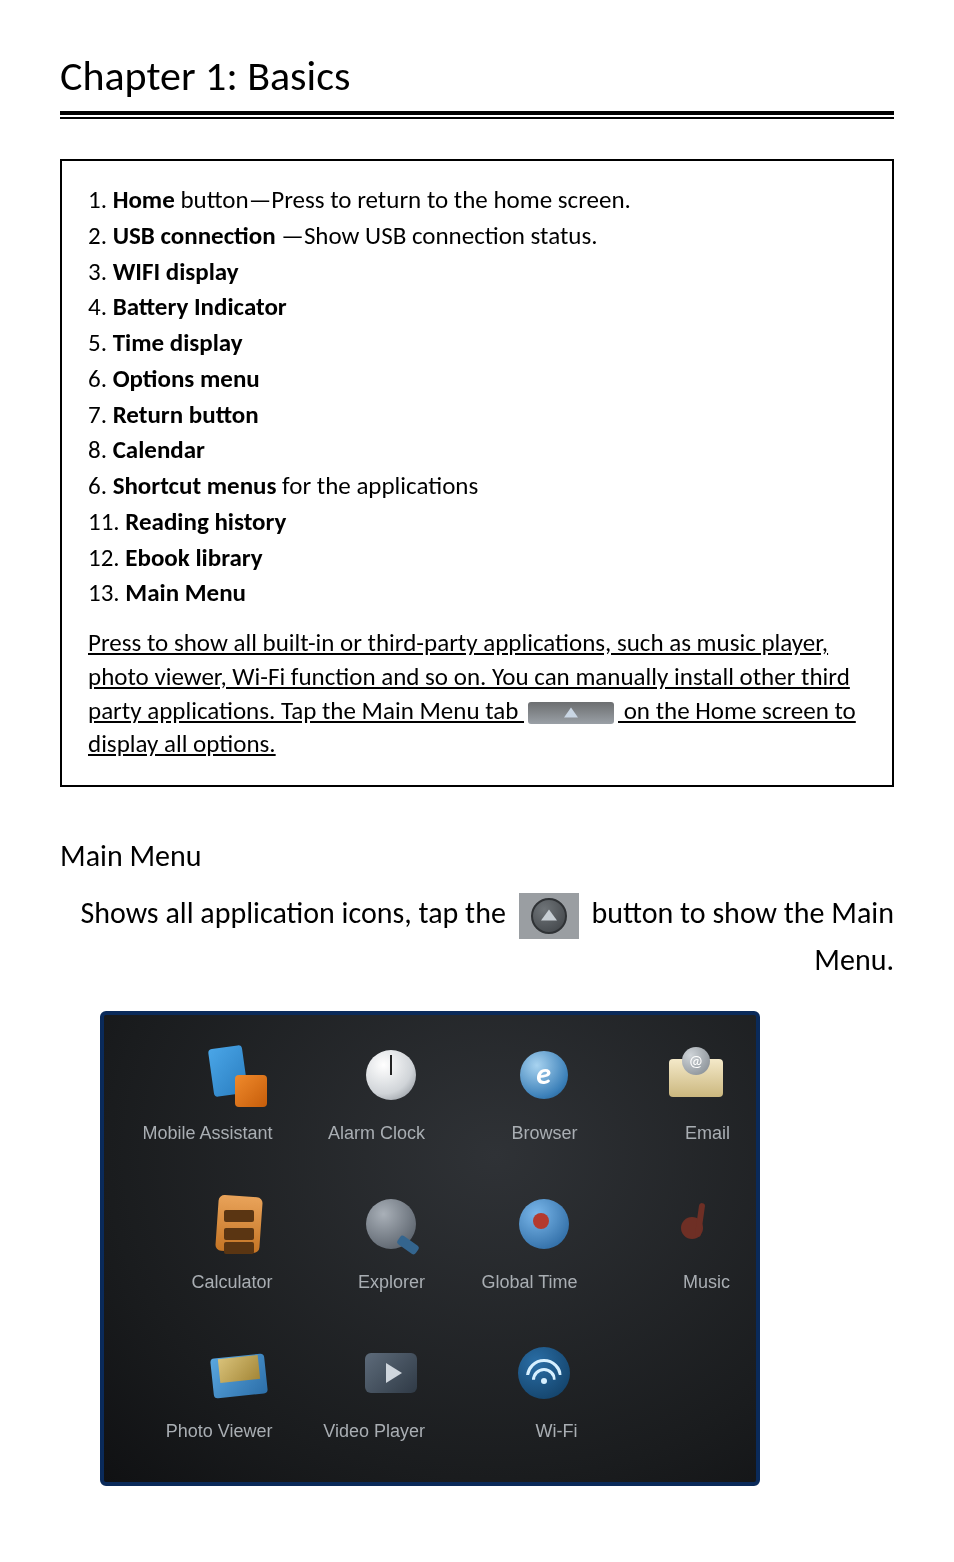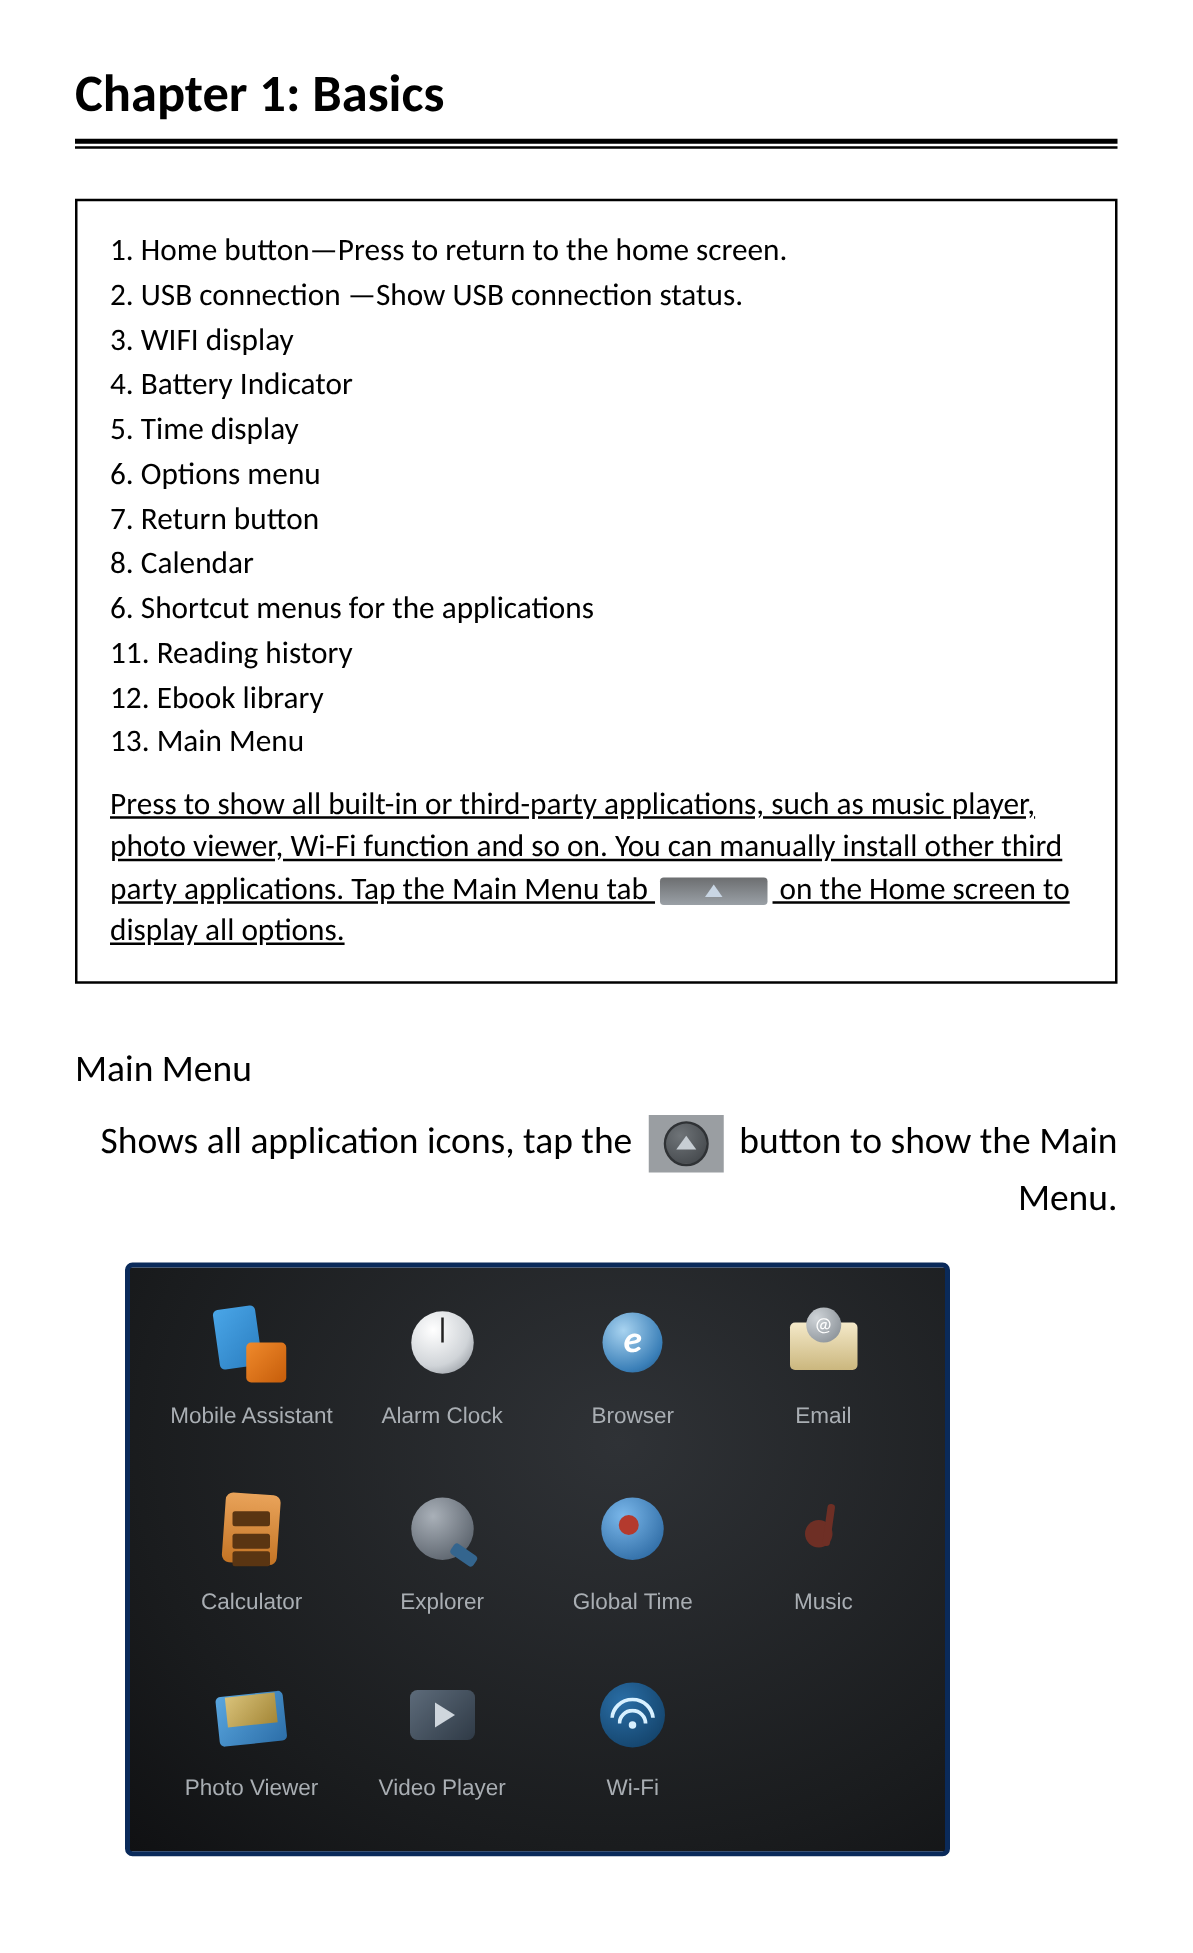--- a/index.html
+++ b/index.html
@@ -9,42 +9,42 @@
     background: #fff;
     color: #000;
     width: 954px;
   }
   .page {
     padding: 50px 60px 40px 60px;
     box-sizing: border-box;
   }
   .chapter-title {
     font-size: 42px;
-    font-weight: bold;
+    font-weight: normal;
     margin: 0 0 10px 0;
   }
   .title-rule {
     border: none;
     border-top: 4px solid #000;
     margin: 0 0 2px 0;
   }
   .title-rule-thin {
     border: none;
     border-top: 2px solid #000;
     margin: 0 0 40px 0;
   }
   .box {
     border: 2px solid #000;
     padding: 22px 26px;
     font-size: 25px;
     line-height: 1.35;
     margin-bottom: 50px;
   }
   .box .num { }
-  .box .bold { font-weight: normal; }
+  .box .bold { font-weight: bold; }
   .box p { margin: 0 0 2px 0; }
   .box .tail { margin-top: 16px; text-decoration: underline; }
   .inline-tab-icon {
     display: inline-block;
     width: 86px;
     height: 22px;
     vertical-align: middle;
     background: linear-gradient(to bottom, #6c6e70 0%, #9aa0a6 100%);
     border-radius: 3px;
     position: relative;
@@ -108,21 +108,21 @@
     padding: 26px 26px 40px 26px;
     box-sizing: border-box;
     display: grid;
     grid-template-columns: repeat(4, 1fr);
     row-gap: 46px;
     column-gap: 10px;
   }
   .app {
     display: flex;
     flex-direction: column;
-    align-items: center;
+    align-items: flex-end;
     text-align: center;
   }
   .app .ico {
     width: 68px; height: 68px;
     display: flex; align-items: center; justify-content: center;
     margin-bottom: 14px;
     filter: blur(0.4px);
   }
   .app .lbl {
     color: #a9aeb3;

